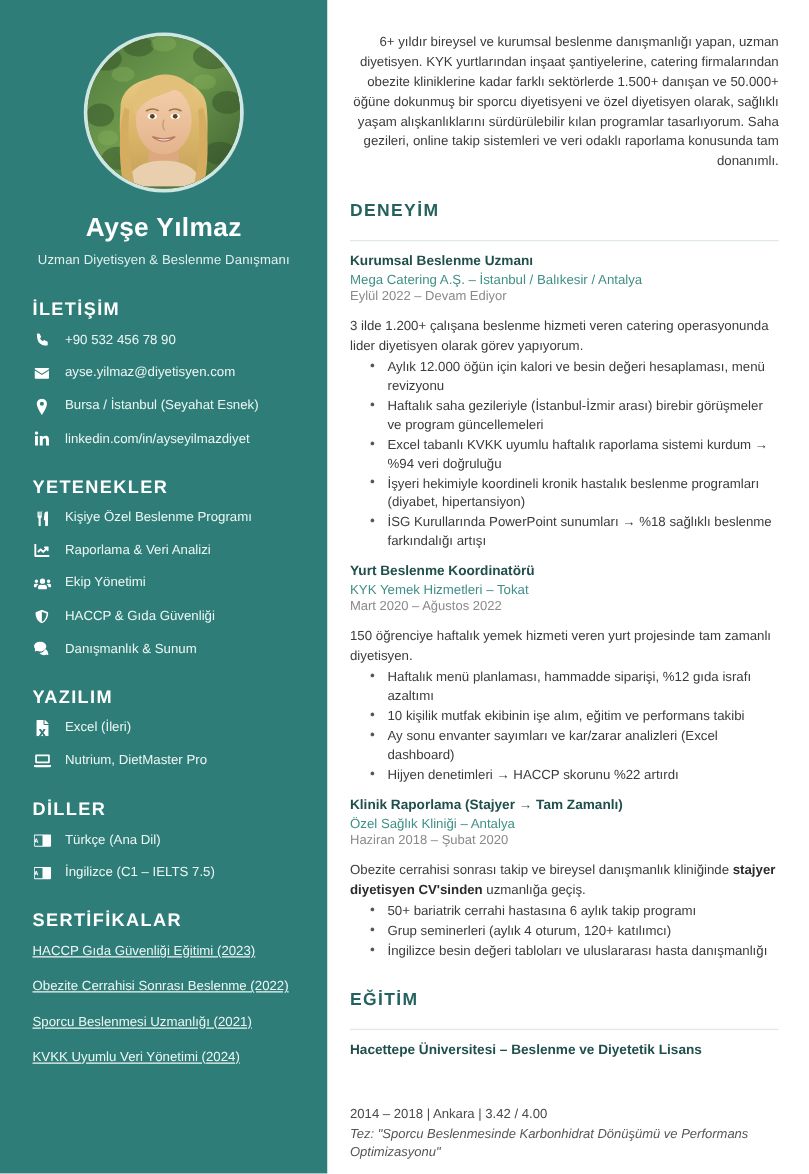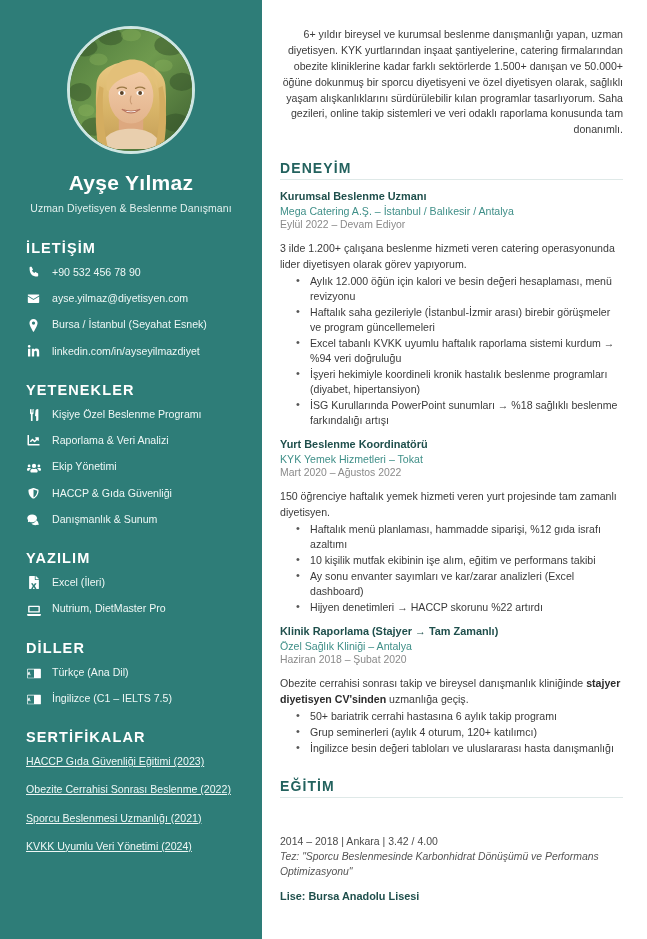--- a/index.html
+++ b/index.html
@@ -67,21 +67,21 @@
     font-size: 14.5px;
     font-weight: bold;
     letter-spacing: 1.1px;
     color: #ffffff;
     margin: 26px 0 10px 0;
   }
   .side-h.tight { margin-top: 24px; }
 
   .side-row {
     display: flex;
-    align-items: flex-end;
+    align-items: center;
     gap: 11px;
     margin: 0 0 13px 0;
     font-size: 10.6px;
     color: #eef7f5;
     line-height: 1.25;
   }
   .side-row .ic {
     width: 15px;
     min-width: 15px;
     display: flex;
@@ -113,21 +113,21 @@
     color: #3b3b3b;
     text-align: right;
     margin: 0;
   }
   .main-h {
     font-size: 14px;
     font-weight: bold;
     letter-spacing: 1.1px;
     color: #23625e;
     margin: 22px 0 4px 0;
-    padding-bottom: 3px;
+    padding-bottom: 16px;
     border-bottom: 1px solid #dfe9e8;
   }
   .job { margin-top: 9px; }
   .job-title {
     font-size: 10.9px;
     font-weight: bold;
     color: #1f4f4c;
     line-height: 1.35;
   }
   .job-org {
@@ -431,20 +431,21 @@
       <ul class="bullets">
         <li>50+ bariatrik cerrahi hastasına 6 aylık takip programı</li>
         <li>Grup seminerleri (aylık 4 oturum, 120+ katılımcı)</li>
         <li>İngilizce besin değeri tabloları ve uluslararası hasta danışmanlığı</li>
       </ul>
     </div>
 
     <div class="main-h">EĞİTİM</div>
 
     <div class="edu">
+      <div class="edu-title">Hacettepe Üniversitesi – Beslenme ve Diyetetik Lisans</div>
       <div class="edu-meta">2014 – 2018 | Ankara | 3.42 / 4.00</div>
       <div class="edu-thesis">Tez: "Sporcu Beslenmesinde Karbonhidrat Dönüşümü ve Performans Optimizasyonu"</div>
     </div>
 
     <div class="edu">
       <div class="edu-title">Lise: Bursa Anadolu Lisesi</div>
       <div class="edu-meta">2010 – 2014 | Sayısal Bölüm | 92 / 100</div>
     </div>
 
   </main>

